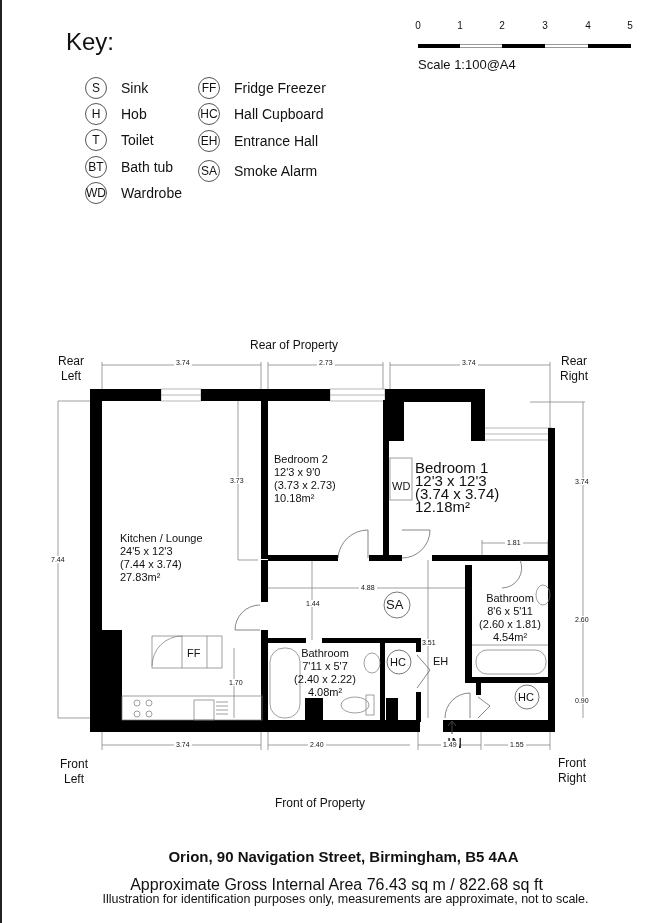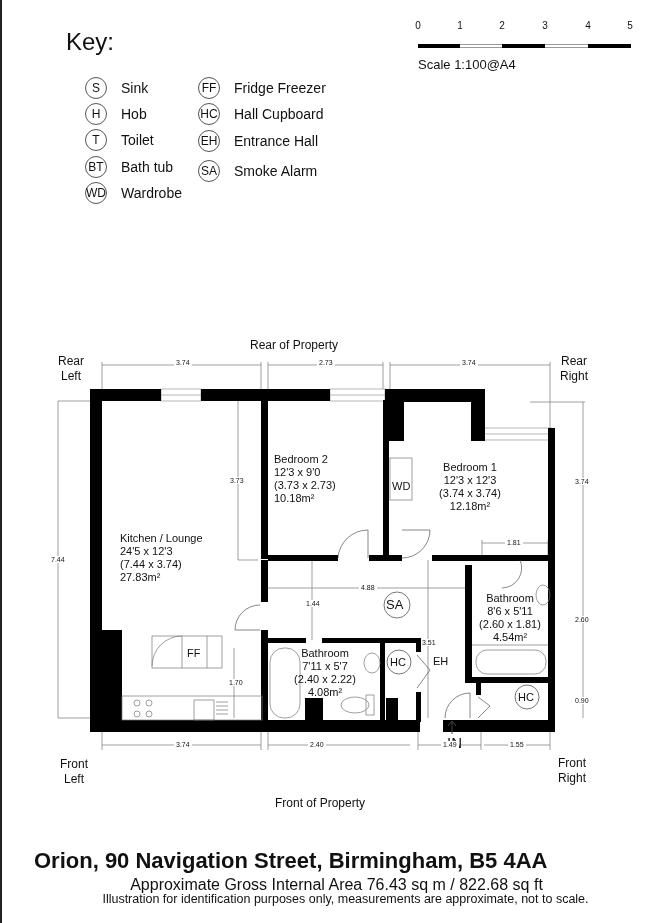--- a/index.html
+++ b/index.html
@@ -5,21 +5,21 @@
   html, body { margin:0; padding:0; background:#fff; }
   body { width:653px; height:923px; position:relative; overflow:hidden; font-family:"Liberation Sans", sans-serif; color:#111; }
   .left-edge { position:absolute; left:0; top:0; width:2px; height:923px; background:#222; }
   .abs { position:absolute; }
   .key-title { left:66px; top:28px; font-size:24px; }
   .key-item { position:absolute; display:flex; align-items:center; font-size:14px; }
   .key-sym { width:22px; height:22px; border:1px solid #555; border-radius:50%; display:flex; align-items:center; justify-content:center; font-size:12px; margin-right:14px; box-sizing:border-box; }
   .scale-lbl { font-size:10px; position:absolute; top:20px; transform:translateX(-50%); }
   .scale-seg { position:absolute; top:44px; height:4px; }
   .scale-text { left:418px; top:57px; font-size:13px; }
-  .title { left:0; width:653px; top:848px; text-align:left; font-size:22px; font-weight:bold; padding-left:34px; box-sizing:border-box; }
+  .title { left:0; width:653px; top:848px; text-align:center; font-size:15px; font-weight:bold; padding-left:34px; box-sizing:border-box; }
   .area { left:0; width:653px; top:876px; text-align:center; font-size:16px; padding-left:20px; box-sizing:border-box; }
   .disclaimer { left:0; width:653px; top:892px; text-align:center; font-size:12.5px; padding-left:26px; box-sizing:border-box; white-space:nowrap;margin-left:6px; }
   .corner { font-size:12px; text-align:center; line-height:15px; }
 </style>
 </head>
 <body>
 
 <div class="left-edge"></div>
 
 <div class="abs key-title">Key:</div>
@@ -224,21 +224,21 @@
   <div>24'5 x 12'3</div>
   <div>(7.44 x 3.74)</div>
   <div>27.83m²</div>
 </div>
 <div class="abs" style="left:274px;top:453px;width:110px;text-align:left;font-size:11px;line-height:13px;">
   <div>Bedroom 2</div>
   <div>12'3 x 9'0</div>
   <div>(3.73 x 2.73)</div>
   <div>10.18m²</div>
 </div>
-<div class="abs" style="left:415px;top:461px;width:110px;text-align:center;font-size:11px;line-height:13px;">
+<div class="abs" style="left:415px;top:461px;width:110px;text-align:left;font-size:15px;line-height:13px;">
   <div>Bedroom 1</div>
   <div>12'3 x 12'3</div>
   <div>(3.74 x 3.74)</div>
   <div>12.18m²</div>
 </div>
 <div class="abs" style="left:472px;top:592px;width:76px;text-align:center;font-size:11px;line-height:13px;">
   <div>Bathroom</div>
   <div>8'6 x 5'11</div>
   <div>(2.60 x 1.81)</div>
   <div>4.54m²</div>

